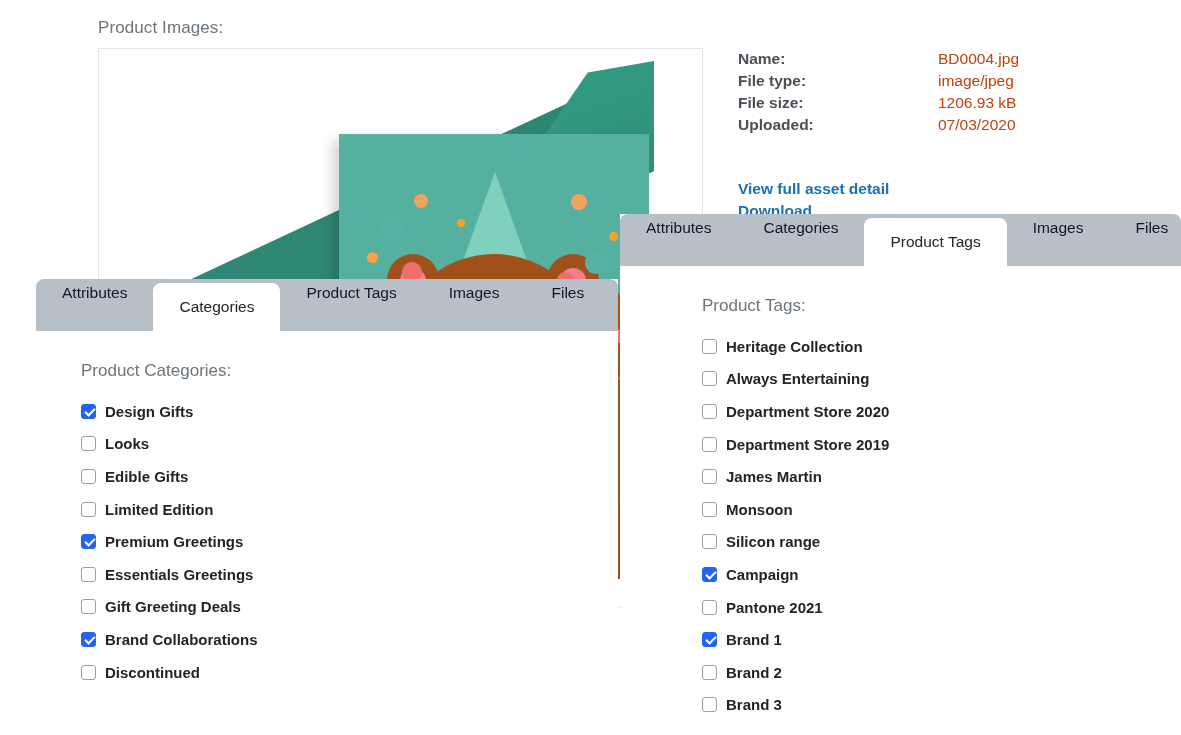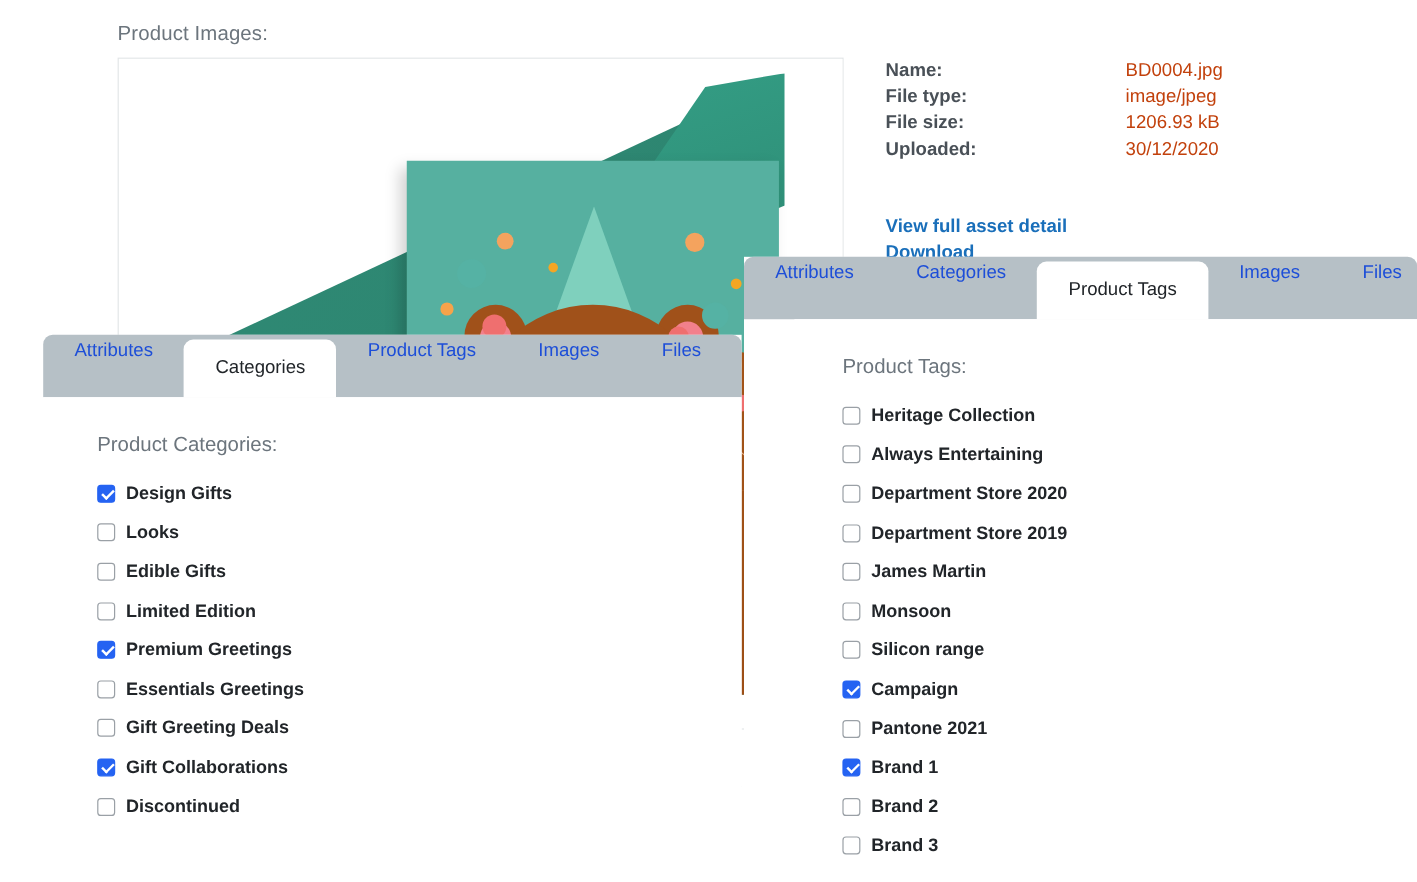--- a/index.html
+++ b/index.html
@@ -113,21 +113,21 @@
   
   .panel { position: absolute; background: #ffffff; }
   .tabbar {
     display:flex; align-items:flex-end;
     background: #b6c0c6;
     border-radius: 8px 8px 0 0;
     height: 52px;
     padding: 0;
   }
   .tab {
-    font-size: 15.5px; color:#1d4ed8;
+    font-size: 15.5px; color:#0f172a;
     padding: 0 26px; height: 64px; line-height: 52px;
     cursor: pointer; white-space: nowrap;
     background: transparent; border: none;
     font-family: "Liberation Sans", sans-serif;
   }
   .tab.active {
     background: #ffffff; color:#212529;
     border-radius: 8px 8px 0 0;
     height: 48px; line-height: 48px; margin-bottom: 0px;
     align-self: flex-end;
@@ -226,21 +226,21 @@
       <div class="meta-row">
         <div class="meta-key">File type:</div>
         <div class="meta-val">image/jpeg</div>
       </div>
       <div class="meta-row">
         <div class="meta-key">File size:</div>
         <div class="meta-val">1206.93 kB</div>
       </div>
       <div class="meta-row">
         <div class="meta-key">Uploaded:</div>
-        <div class="meta-val">30/12/2020</div>
+        <div class="meta-val">07/03/2020</div>
       </div>
     </div>
     <div class="meta-links">
       <a class="meta-link">View full asset detail</a>
       <a class="meta-link">Download</a>
     </div>
   </div>
 
   <div id="bottom-divider"></div>
 
@@ -278,21 +278,21 @@
         <div class="check-row">
           <span class="cbox"></span>
           <span class="check-label">Essentials Greetings</span>
         </div>
         <div class="check-row">
           <span class="cbox"></span>
           <span class="check-label">Gift Greeting Deals</span>
         </div>
         <div class="check-row">
           <span class="cbox checked"></span>
-          <span class="check-label">Gift Collaborations</span>
+          <span class="check-label">Brand Collaborations</span>
         </div>
         <div class="check-row">
           <span class="cbox"></span>
           <span class="check-label">Discontinued</span>
         </div>
       </div>
     </div>
   </div>
 
   <div class="panel" id="tags-panel">

